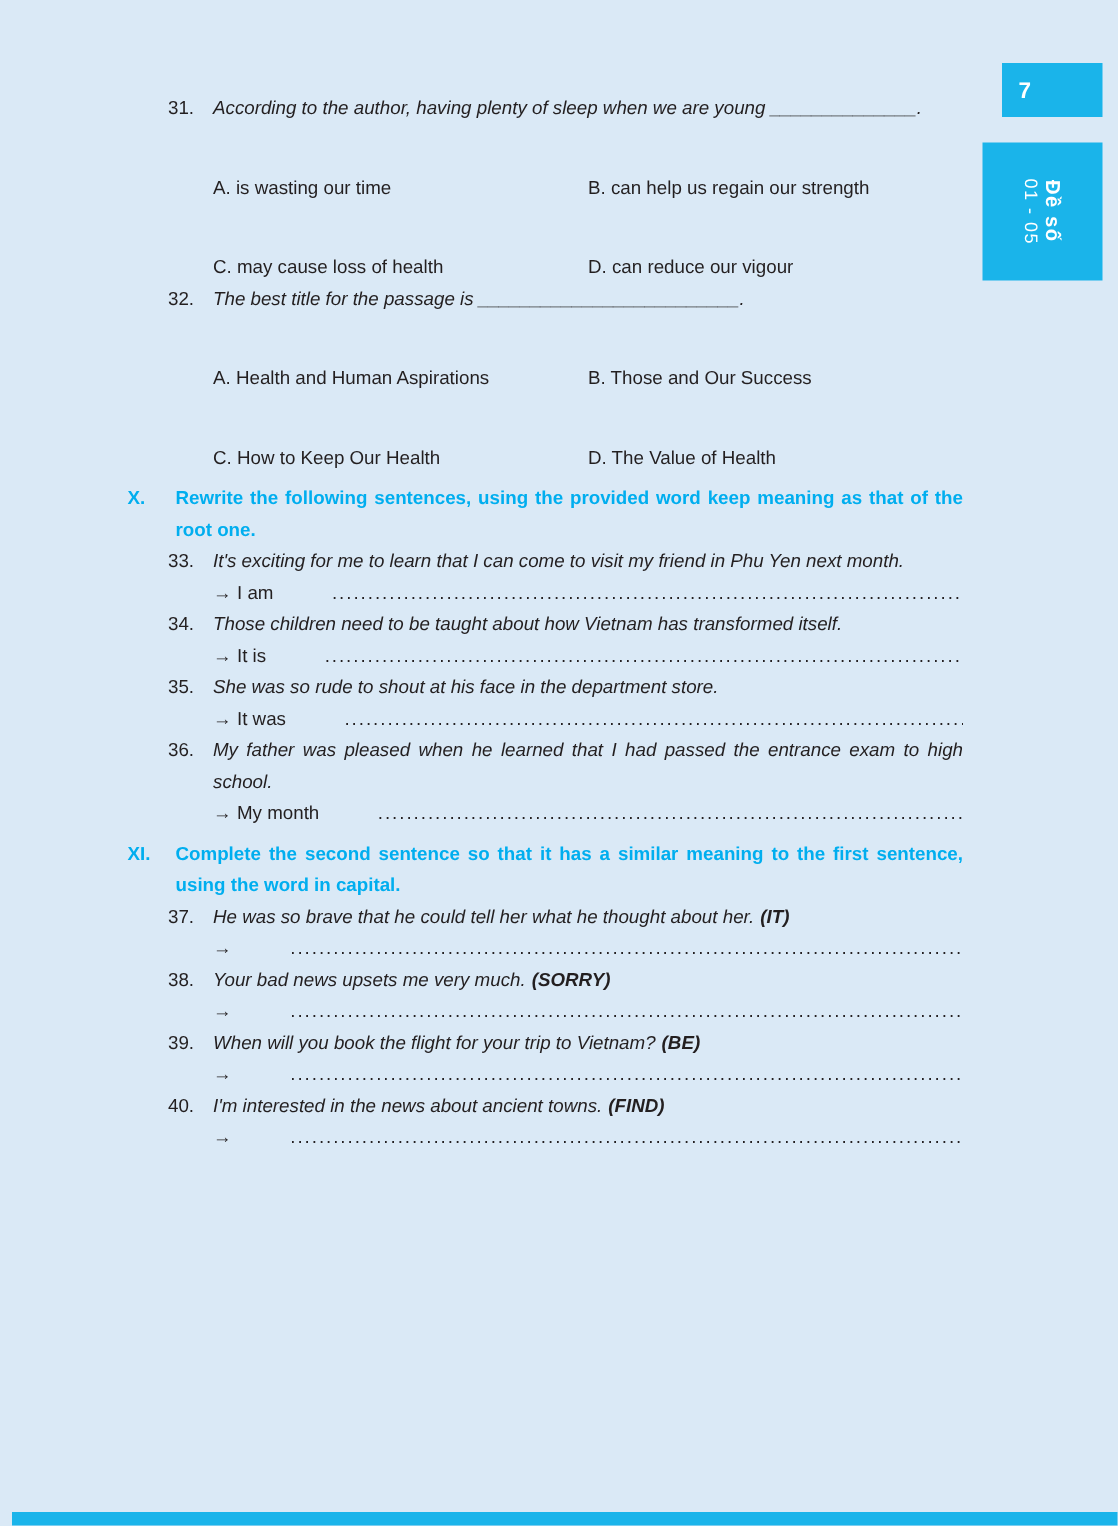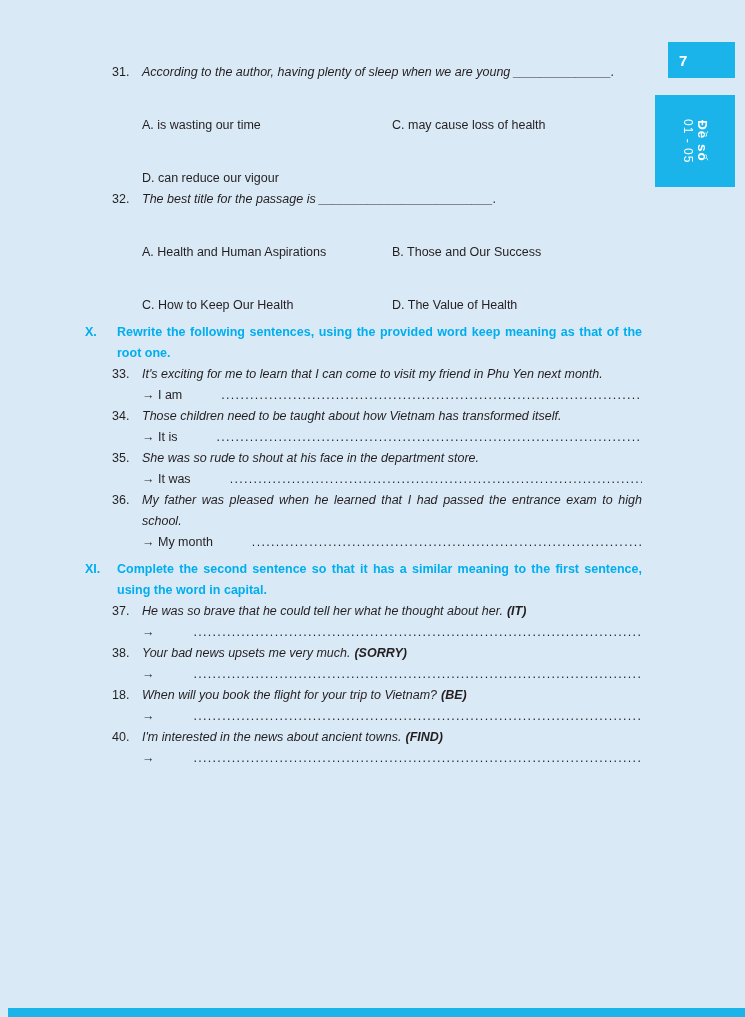--- a/index.html
+++ b/index.html
@@ -73,20 +73,21 @@
   <div class="bottom-bar"></div>
 
   <div class="content">
 
     <div class="q">
       <span class="qnum">31.</span>
       <span class="qtext">According to the author, having plenty of sleep when we are young ______________.</span>
     </div>
     <div class="opts">
       <span class="opt">A. is wasting our time</span>
+      <span class="opt">B. can help us regain our strength</span>
       <span class="opt">C. may cause loss of health</span>
       <span class="opt">D. can reduce our vigour</span>
     </div>
 
     <div class="q">
       <span class="qnum">32.</span>
       <span class="qtext">The best title for the passage is _________________________.</span>
     </div>
     <div class="opts">
       <span class="opt">A. Health and Human Aspirations</span>
@@ -153,21 +154,21 @@
     <div class="q">
       <span class="qnum">38.</span>
       <span class="qtext"><span>Your bad news upsets me very much.</span><b class="cap">(SORRY)</b></span>
     </div>
     <div class="ansline">
       <span class="prefix">→</span>
       <span class="dots">........................................................................................................................................................................................................</span>
     </div>
 
     <div class="q">
-      <span class="qnum">18.</span>
+      <span class="qnum">39.</span>
       <span class="qtext"><span>When will you book the flight for your trip to Vietnam?</span><b class="cap">(BE)</b></span>
     </div>
     <div class="ansline">
       <span class="prefix">→</span>
       <span class="dots">........................................................................................................................................................................................................</span>
     </div>
 
     <div class="q">
       <span class="qnum">40.</span>
       <span class="qtext"><span>I'm interested in the news about ancient towns.</span><b class="cap">(FIND)</b></span>

